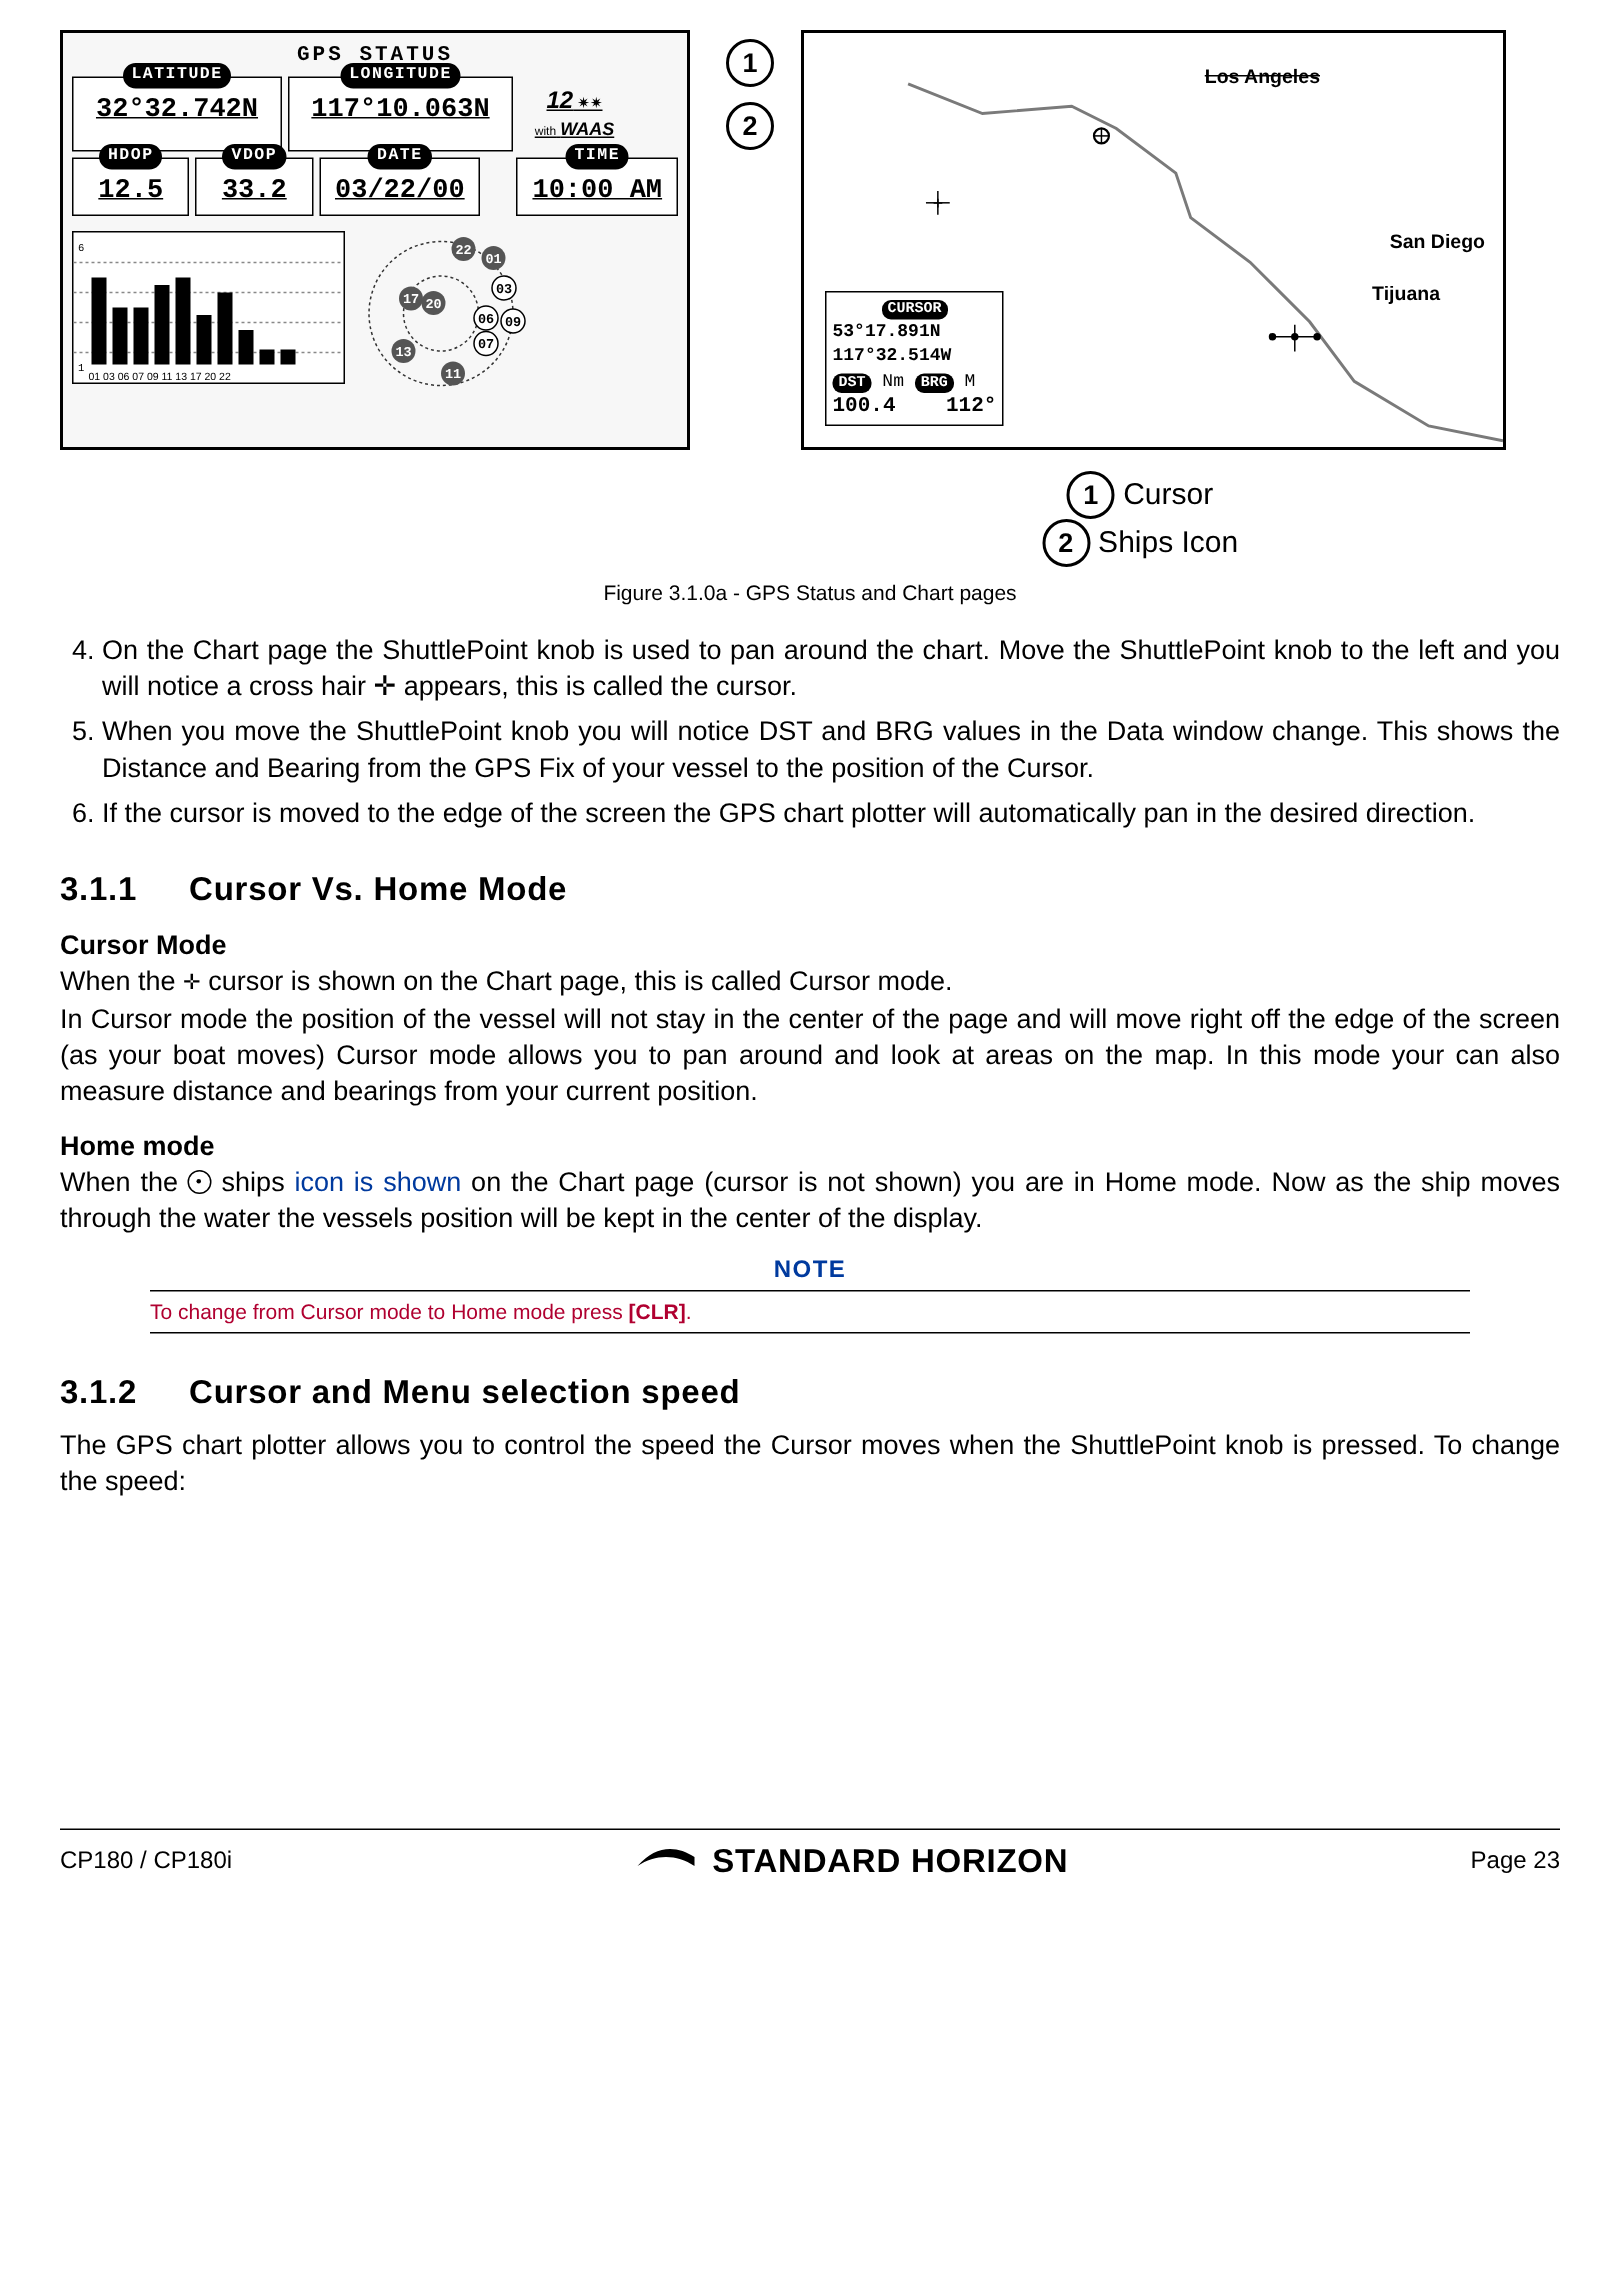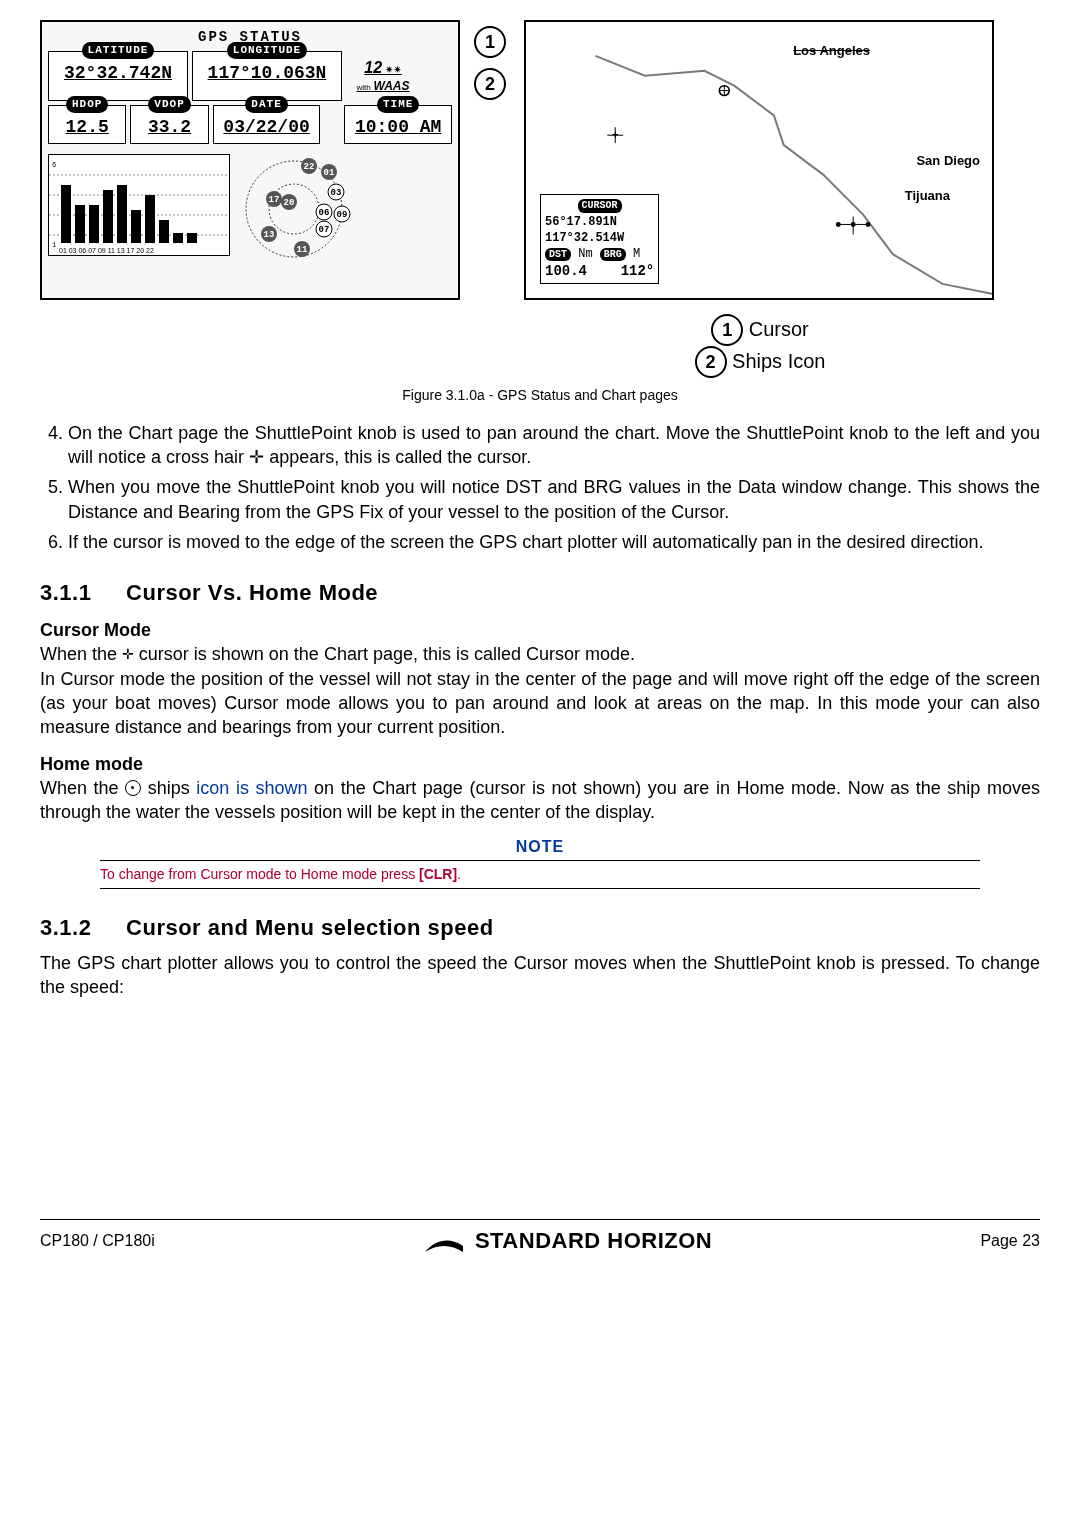--- a/index.html
+++ b/index.html
@@ -8,21 +8,21 @@
     font-family: Arial, Helvetica, sans-serif;
     font-size: 18px;
     color: #000;
     background: #fff;
     width: 1080px;
     box-sizing: border-box;
     line-height: 1.35;
   }
   .figures-row {
     display: flex;
-    gap: 14px;
+    gap: 24px;
     align-items: flex-start;
     margin-bottom: 4px;
   }
   .panel {
     border: 2px solid #000;
     background: #f7f7f7;
     padding: 6px;
     width: 420px;
     height: 280px;
     box-sizing: border-box;
@@ -200,21 +200,21 @@
     margin-top: 220px;
     border-top: 1px solid #000;
     padding-top: 6px;
     display: flex;
     justify-content: space-between;
     align-items: center;
     font-size: 16px;
   }
   .brand {
     display: flex;
-    align-items: flex-end;
+    align-items: flex-start;
     gap: 10px;
     font-family: Arial, sans-serif;
   }
   .brand .txt {
     font-weight: 900;
     font-size: 22px;
     letter-spacing: 0.5px;
   }
   .blue-text { color: #003a9e; }
   .crosshair {
@@ -376,21 +376,21 @@
           <line x1="-15" y1="0" x2="15" y2="0" stroke="#000"></line>
           <line x1="0" y1="-8" x2="0" y2="10" stroke="#000"></line>
         </g>
       </svg>
       <span class="map-label" style="top:20px; right:120px; text-decoration:line-through;">Los Angeles</span>
       <span class="map-label" style="top:130px; right:10px;">San Diego</span>
       <span class="map-label" style="top:165px; right:40px;">Tijuana</span>
 
       <div class="cursor-box">
         <div style="text-align:center;"><span class="hdr">CURSOR</span></div>
-        <div style="font-weight:bold;">56°17.891N</div>
+        <div style="font-weight:bold;">53°17.891N</div>
         <div style="font-weight:bold;">117°32.514W</div>
         <div>
           <span class="hdr">DST</span>
           <span>Nm</span>
           <span class="hdr">BRG</span>
           <span>M</span>
         </div>
         <div style="font-weight:bold; font-size:14px;">
           <span>100.4</span>
           &nbsp;&nbsp;

